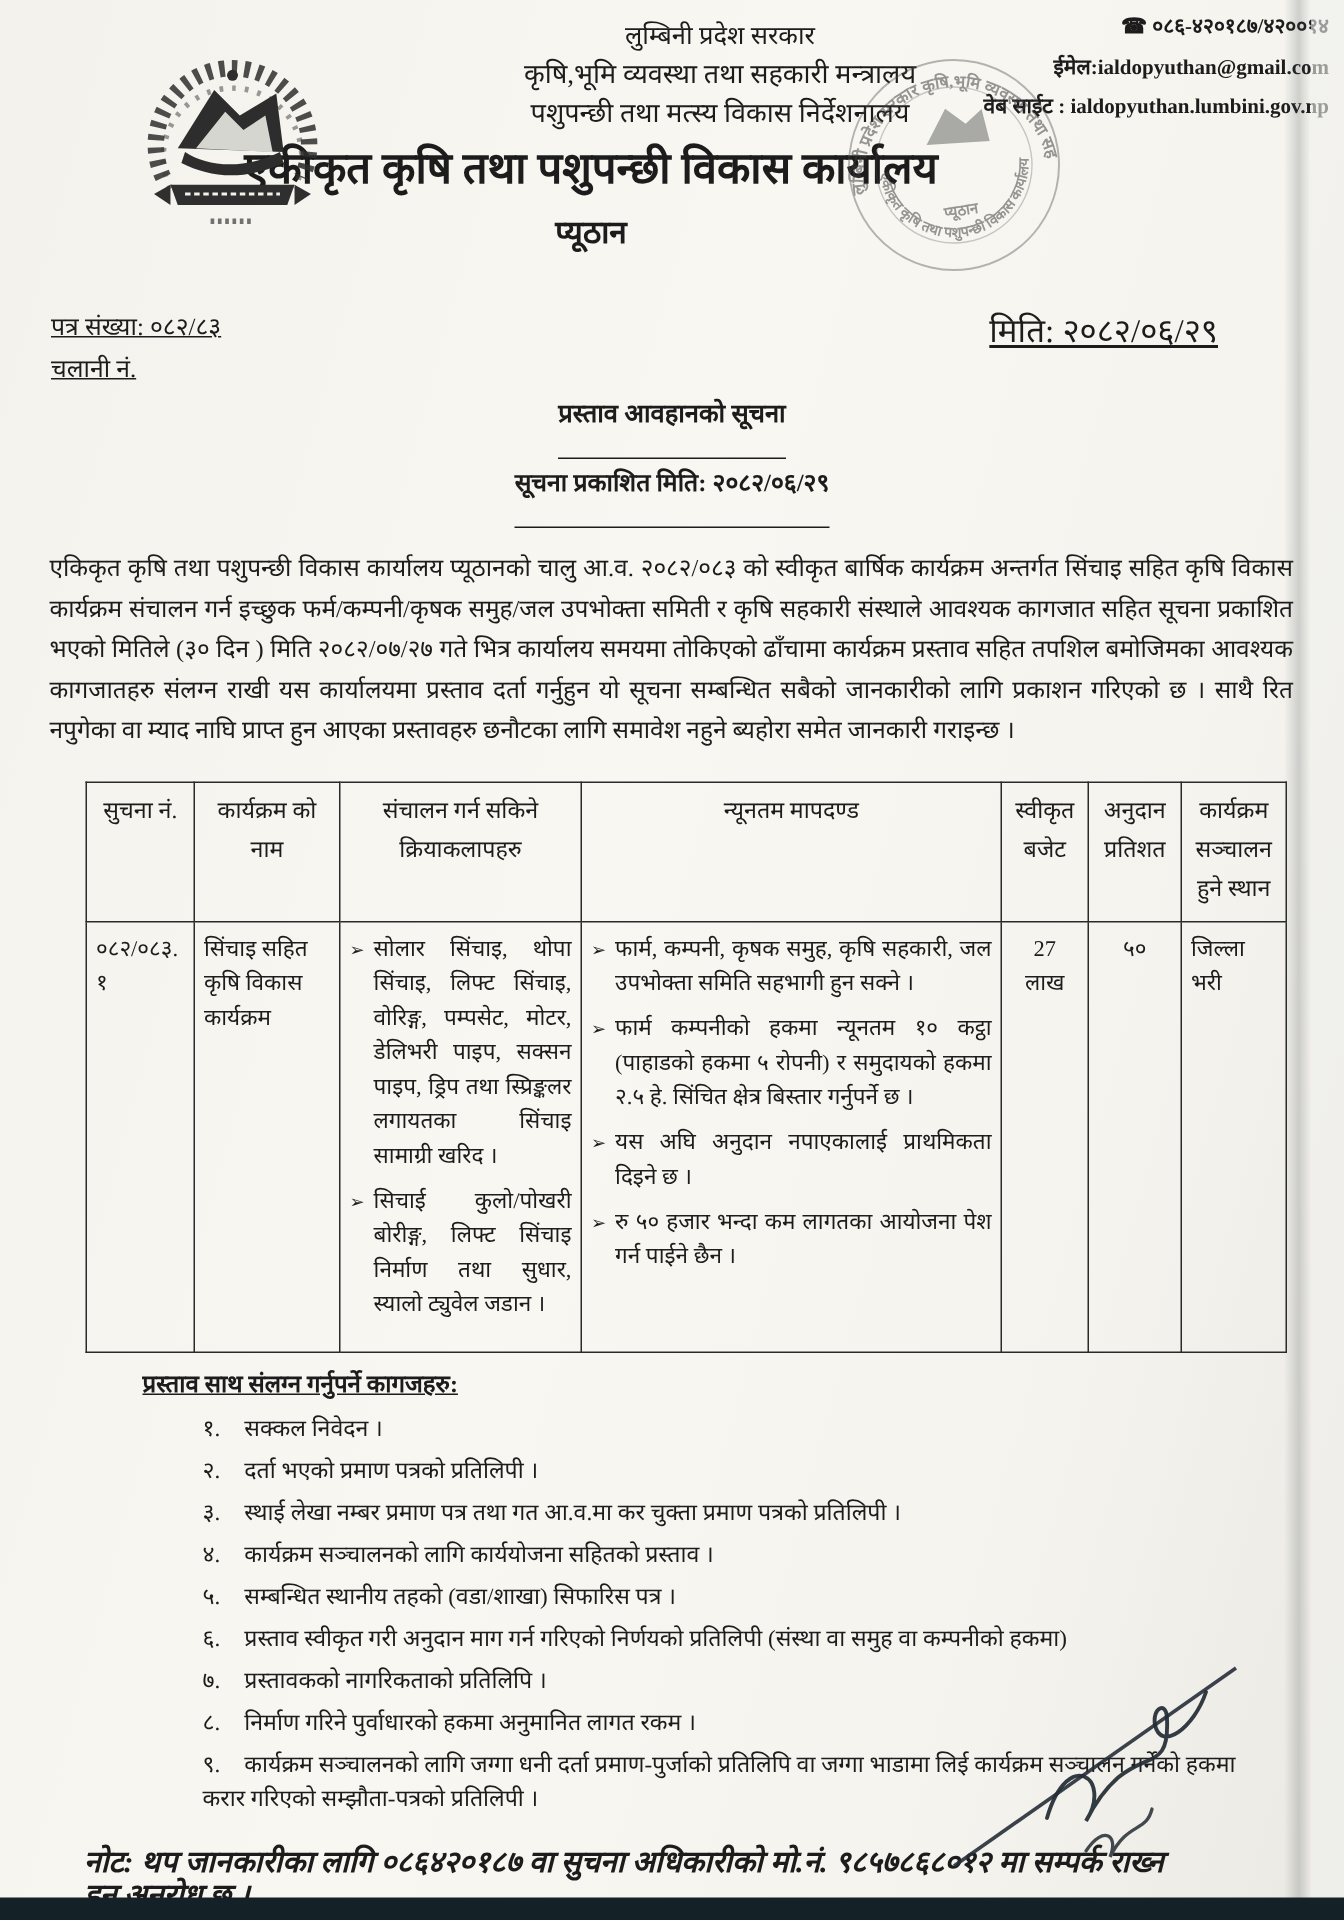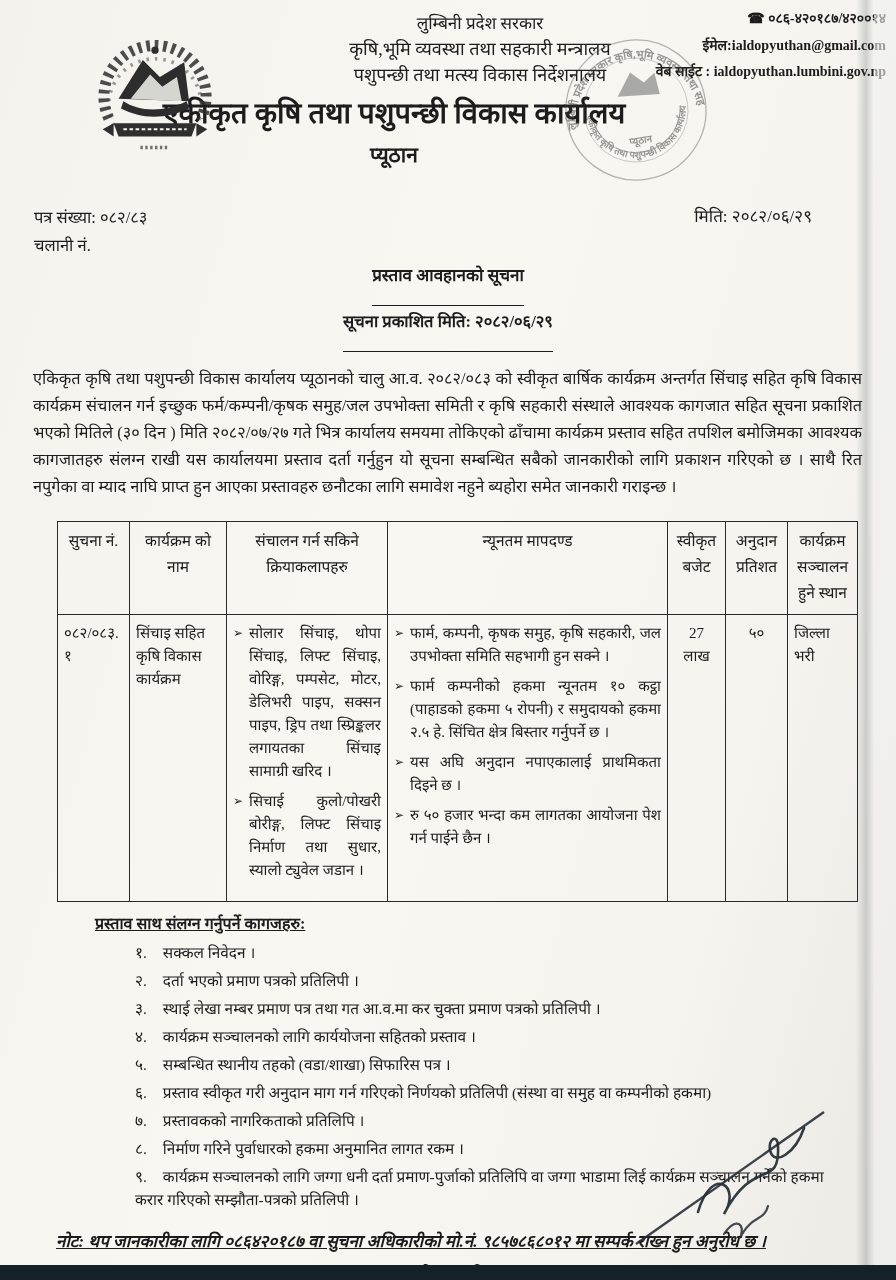--- a/index.html
+++ b/index.html
@@ -18,23 +18,23 @@
   .hc{text-align:center;}
   .h-govt{margin-left:270px;width:420px;font-size:17px;line-height:24px;}
   .h-ministry{margin-left:270px;width:420px;font-size:18px;line-height:26px;}
   .h-directorate{margin-left:270px;width:420px;font-size:18px;line-height:26px;}
   .h-office{margin-left:64px;width:660px;font-size:29px;font-weight:700;line-height:42px;margin-top:4px;}
   .h-district{margin-left:64px;width:660px;font-size:21px;font-weight:700;line-height:30px;margin-top:6px;}
   .contact{position:absolute;left:586px;top:6px;width:300px;text-align:right;font-size:14px;font-weight:700;line-height:1.9;}
   .contact .row{white-space:nowrap;}
   .round-stamp{position:absolute;left:550px;top:24px;width:172px;height:172px;opacity:.52;transform:rotate(-9deg);pointer-events:none;}
   
-  .meta{display:flex;justify-content:space-between;padding:14px 84px 0 34px;font-size:16.5px;}
+  .meta{display:flex;justify-content:space-between;padding:14px 84px 0 34px;font-size:16.5px;text-decoration:underline;}
   .meta-left div{line-height:28px;}
-  .meta-date{font-size:17px;}
+  .meta-date{font-size:22px;}
   
   .titles{text-align:center;margin-top:4px;}
   .title-main,.title-pub{display:inline-block;font-weight:700;font-size:17px;border-bottom:1.6px solid #1c1c1c;padding-bottom:17px;line-height:24px;}
   .title-pub{font-size:16.5px;}
   .titles .l2{margin-top:4px;}
   
   .body-para{margin:13px 34px 0 33px;font-size:16.3px;line-height:27px;text-align:justify;}
   
   table.notice{border-collapse:collapse;margin:21px 0 0 57px;width:800px;table-layout:fixed;}
   table.notice th,table.notice td{border:1.4px solid #2a2a2a;vertical-align:top;}
@@ -48,21 +48,21 @@
   .c-bud{text-align:center;}
   .c-pct{text-align:center;}
   .c-loc{text-align:left;padding-left:9px;}
   
   .attach{margin:10px 0 0 95px;}
   .attach-head{font-weight:700;font-size:16px;text-decoration:underline;line-height:24px;}
   ol.alist{list-style:none;margin:5px 0 0 40px;padding:0;width:700px;}
   ol.alist li{font-size:15.4px;line-height:23px;margin-bottom:5px;}
   ol.alist .no{display:inline-block;min-width:24px;}
   
-  .note{margin:20px 0 0 56px;font-style:italic;font-weight:700;font-size:17px;line-height:22px;width:730px;text-decoration:underline;}
+  .note{margin:20px 0 0 56px;font-style:italic;font-weight:700;font-size:20px;line-height:22px;width:730px;}
   .slogan{text-align:center;font-weight:700;font-size:17.5px;margin-top:8px;}
   
   .signature{position:absolute;right:58px;bottom:26px;width:210px;height:160px;}
   .chief-stamp{
     position:absolute;right:-34px;bottom:-4px;
     transform:rotate(-47deg);transform-origin:bottom right;
     font-family:"Liberation Sans","DejaVu Sans",sans-serif;
     font-weight:700;font-size:31px;letter-spacing:2px;opacity:.82;white-space:nowrap;
   }
   

